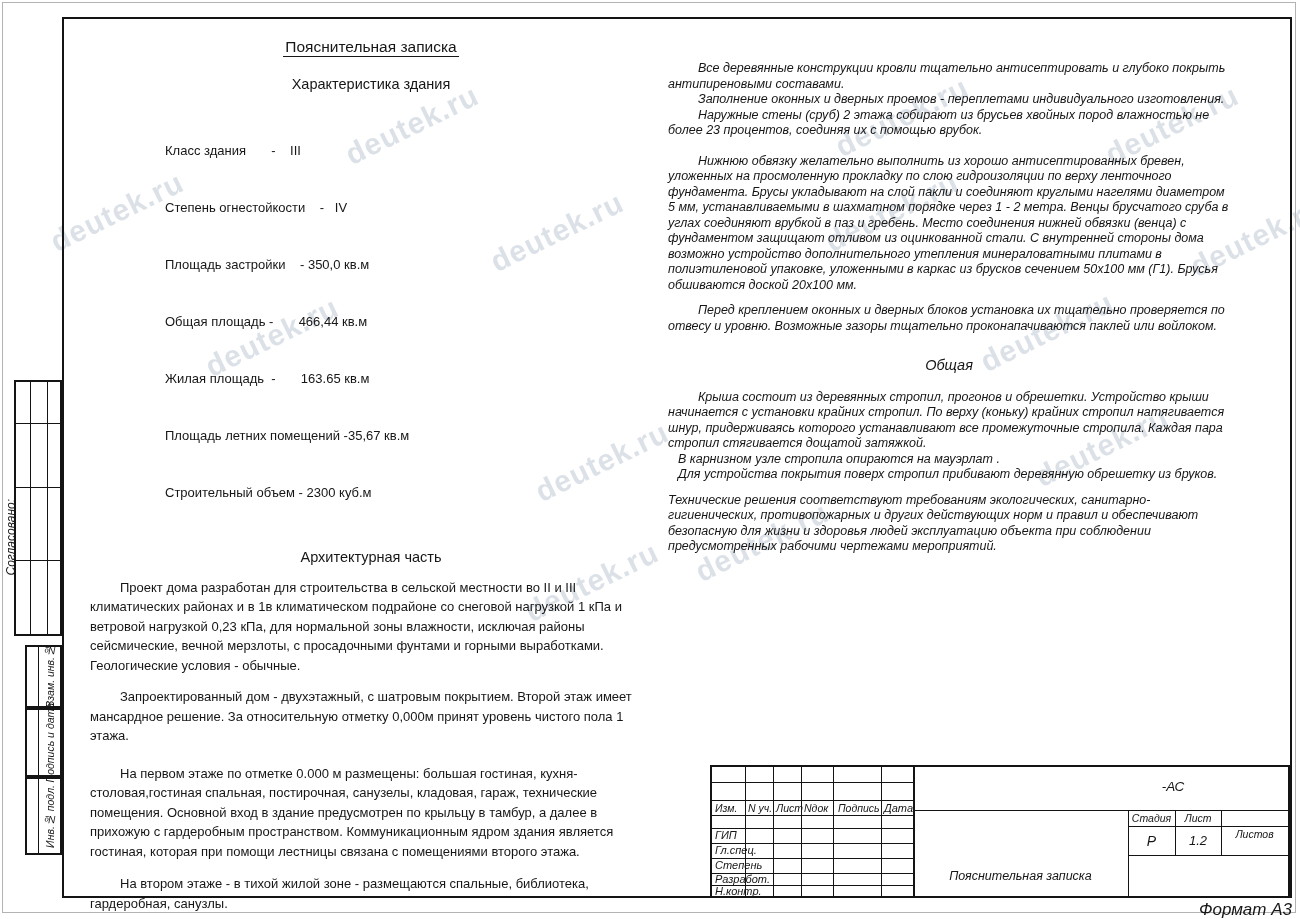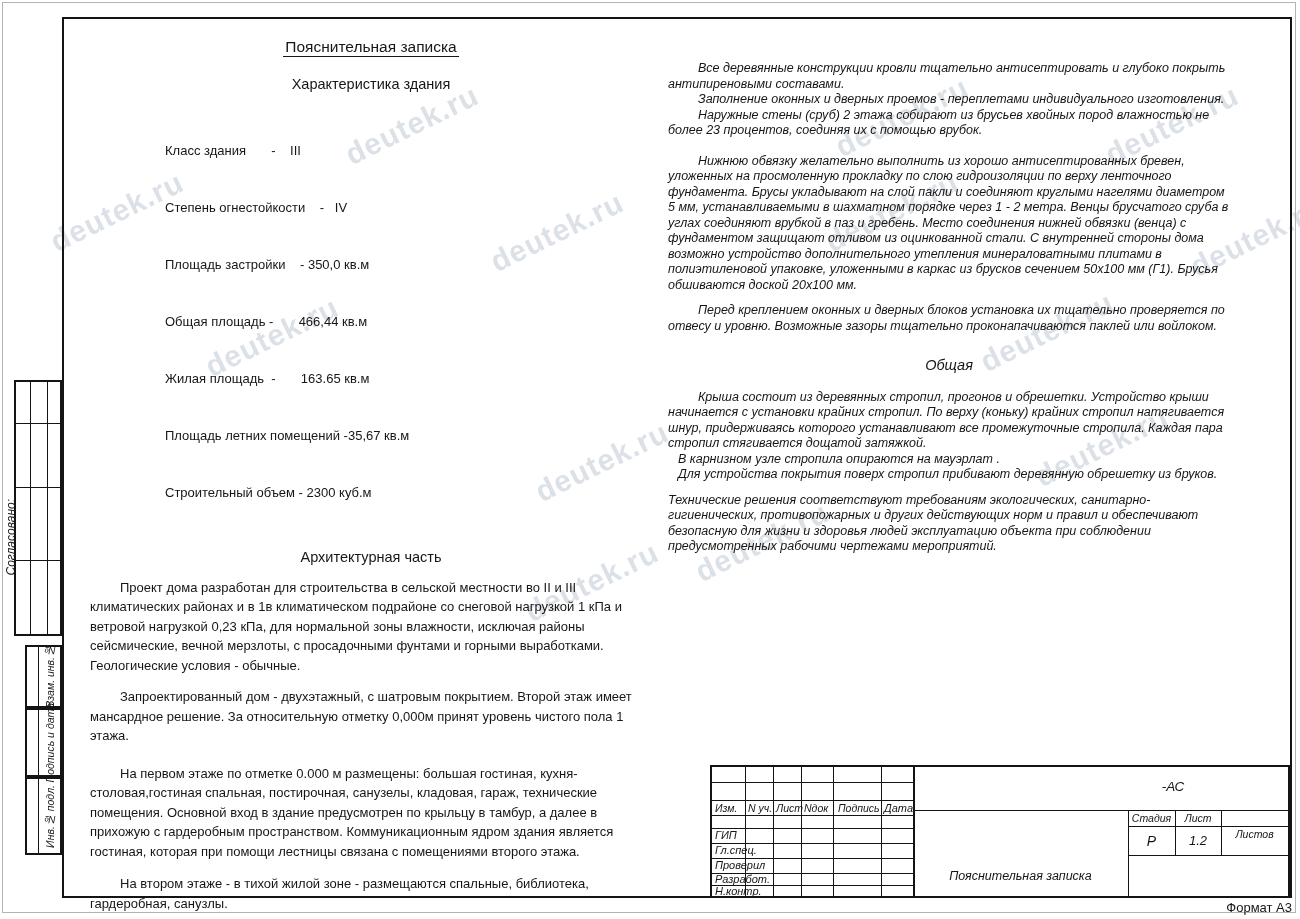--- a/index.html
+++ b/index.html
@@ -47,21 +47,21 @@
 
   
   .tb{position:absolute;left:710px;top:765px;width:580px;height:133px;border:2px solid #141414;box-sizing:border-box;
       font-style:italic;font-size:11px;}
   .tb .vl{position:absolute;top:0;width:1px;height:129px;background:#141414;}
   .tb .hl{position:absolute;left:0;width:201px;height:1px;background:#141414;}
   .tb .vl2{position:absolute;width:1px;background:#141414;}
   .tb .hl2{position:absolute;height:1px;background:#141414;}
   .tb .lbl{position:absolute;white-space:nowrap;}
   .tb .ctr{text-align:center;}
-  .fmt{position:absolute;left:1180px;top:900px;width:112px;text-align:right;font-size:13px;}
+  .fmt{position:absolute;left:1180px;top:900px;width:112px;text-align:right;font-style:italic;font-size:17px;}
 </style>
 </head>
 <body>
 
 <div class="sheet">
 
   <span class="wm" style="left:340px;top:108px">deutek.ru</span>
   <span class="wm" style="left:830px;top:100px">deutek.ru</span>
   <span class="wm" style="left:1100px;top:108px">deutek.ru</span>
   <span class="wm" style="left:45px;top:195px">deutek.ru</span>
@@ -164,21 +164,21 @@
 
     <span class="lbl" style="left:3px;top:35px;font-size:10.5px">Изм.</span>
     <span class="lbl" style="left:36px;top:35px;font-size:10.5px">N уч.</span>
     <span class="lbl" style="left:64px;top:35px;font-size:10.5px">Лист</span>
     <span class="lbl" style="left:92px;top:35px;font-size:10.5px">Nдок</span>
     <span class="lbl" style="left:126px;top:35px;font-size:10.5px">Подпись</span>
     <span class="lbl" style="left:172px;top:35px;font-size:11px">Дата</span>
 
     <span class="lbl" style="left:3px;top:62px">ГИП</span>
     <span class="lbl" style="left:3px;top:77px">Гл.спец.</span>
-    <span class="lbl" style="left:3px;top:92px">Проверил</span>
+    <span class="lbl" style="left:3px;top:92px">Степень</span>
     <span class="lbl" style="left:3px;top:106px">Разработ.</span>
     <span class="lbl" style="left:3px;top:118px">Н.контр.</span>
 
     <span class="lbl ctr" style="left:396px;top:12px;width:130px;font-size:13.5px">-АС</span>
     <span class="lbl ctr" style="left:201px;top:102px;width:215px;font-size:12.5px">Пояснительная записка</span>
 
     <span class="lbl ctr" style="left:416px;top:45px;width:47px;font-size:10.5px">Стадия</span>
     <span class="lbl ctr" style="left:463px;top:45px;width:46px;font-size:10.5px">Лист</span>
     <span class="lbl ctr" style="left:509px;top:61px;width:67px;font-size:10.5px">Листов</span>
     <span class="lbl ctr" style="left:416px;top:66px;width:47px;font-size:14px">Р</span>

